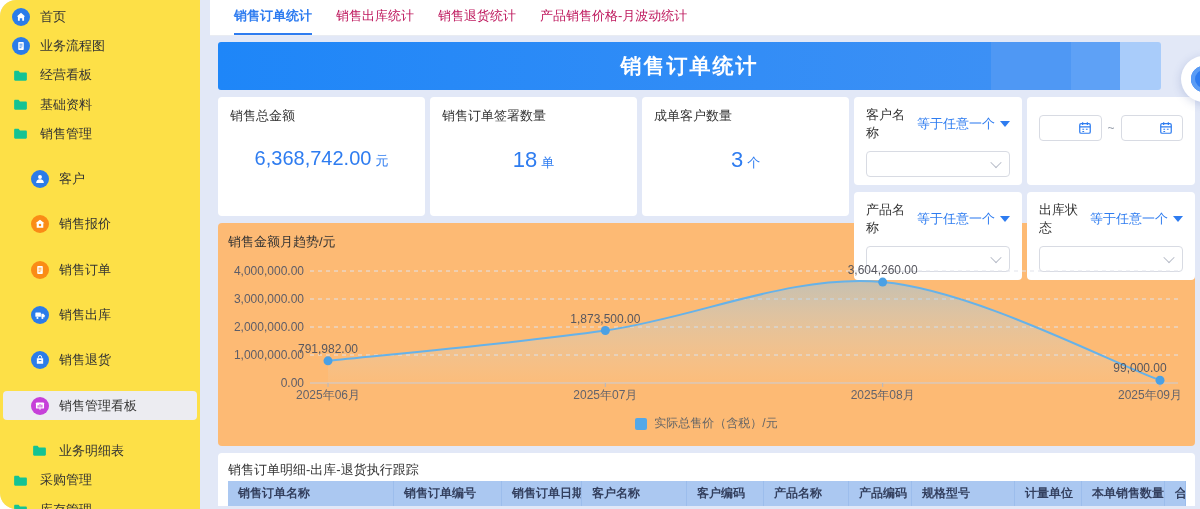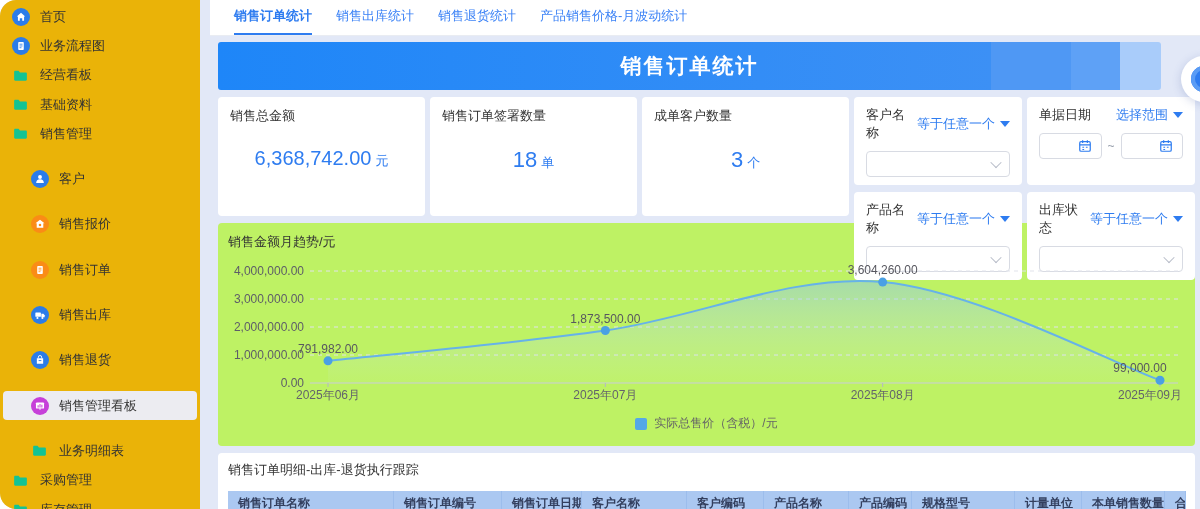--- a/index.html
+++ b/index.html
@@ -2,38 +2,38 @@
 <html><head>
 <meta charset="utf-8">
 <style>
   * { box-sizing: border-box; margin: 0; padding: 0; }
   html,body { width:1200px; height:509px; background:#fff; overflow:hidden;
     font-family:"Liberation Sans","DejaVu Sans",sans-serif; }
   .app { position:relative; display:flex; width:1200px; height:509px;
     background:#e2e8f7; border-radius:16px 0 0 16px; overflow:hidden; }
 
   
-  .sidebar { width:200px; background:#eab308; padding-top:2px; flex:none; }
+  .sidebar { width:200px; background:#fde047; padding-top:2px; flex:none; }
   .side-item { display:flex; align-items:center; height:29.3px; margin:0 3px;
     border-radius:4px; cursor:pointer; }
   .side-item.lvl0 { padding-left:9px; }
   .side-item.lvl1 { padding-left:28px;margin-top:16px; }
   .side-item.selected { background:#ececf1; }
   .icon-circle { width:18px; height:18px; border-radius:50%; flex:none;
     display:flex; align-items:center; justify-content:center; }
   .icon-circle svg { width:12px; height:12px; }
   .icon-folder { width:18px; height:18px; flex:none; display:flex; align-items:center; }
   .icon-folder svg { width:17px; height:15px; }
   .side-label { margin-left:10px; font-size:13px; color:#333; white-space:nowrap; }
 
   
   .main { flex:1; margin-left:10px; display:flex; flex-direction:column; min-width:0; }
   .tabbar { background:#fff; height:36px; flex:none; display:flex; align-items:flex-end;
     padding-left:12px; border-bottom:1px solid #e9ecf2; }
-  .tab { margin:0 12px; font-size:13px; color:#3b82f6; height:35px; line-height:31px;
+  .tab { margin:0 12px; font-size:13px; color:#be185d; height:35px; line-height:31px;
     cursor:pointer; white-space:nowrap; border-bottom:2px solid transparent; }
   .tab.active { color:#2e7cf0; font-weight:bold; border-bottom-color:#2e7cf0; }
 
   .content { position:relative; flex:1; padding:6px 5px 0 8px; overflow:hidden; }
 
   .banner { width:943px; height:48px; border-radius:3px; margin-bottom:7px;
     display:flex; align-items:center; justify-content:center;
     background:linear-gradient(90deg,#1e86f8 0%,#3c90f5 82%,#4f98f4 82%,#4f98f4 90.5%,
       #5ea1f6 90.5%,#5ea1f6 95.6%,#a9ccfa 95.6%,#a9ccfa 100%); }
   .banner-title { color:#fff; font-size:21px; font-weight:bold; letter-spacing:2px; }
@@ -65,30 +65,30 @@
     border-right:5px solid transparent; border-top:6px solid #2e7cf0; }
   .filter-body { margin-top:9px; display:flex; align-items:center; gap:6px; }
   .select-box,.date-box { flex:1; height:26px; border:1px solid #d8dbe3;
     border-radius:4px; background:#fff; display:flex; align-items:center;
     justify-content:flex-end; padding:0 9px; cursor:pointer; min-width:0; }
   .chev { width:8px; height:8px; border-right:1.5px solid #b7bcc8;
     border-bottom:1.5px solid #b7bcc8; transform:rotate(45deg) translate(-1px,-1px); }
   .cal svg { width:14px; height:14px; display:block; }
   .tilde { color:#98a0ad; font-size:12px; flex:none; }
 
-  .chart-card { background:#bef264; border-radius:4px; height:223px; margin-bottom:7px;
+  .chart-card { background:#fdba74; border-radius:4px; height:223px; margin-bottom:7px;
     padding:10px 10px 0; }
   .chart-title { font-size:13px; color:#333; margin-bottom:2px; }
   .legend { display:flex; align-items:center; justify-content:center; gap:7px;
     margin-top:6px; cursor:pointer; }
   .legend-swatch { width:12px; height:12px; border-radius:2px; background:#54a8e8; }
   .legend-label { font-size:12px; color:#666; }
 
   .table-card { background:#fff; border-radius:4px 4px 0 0; padding:8px 10px 0; }
-  .table-title { font-size:13px; color:#333; margin-bottom:12px; }
+  .table-title { font-size:13px; color:#333; margin-bottom:2px; }
   .thead { display:flex; height:25px; background:#abc8f1; }
   .th { display:flex; align-items:center; padding:0 10px; font-size:12px;
     font-weight:600; color:#333f5e; border-right:1px solid #9cbdec; flex:none;
     white-space:nowrap; overflow:hidden; }
 </style>
 </head>
 <body>
 
 <div class="app">
 
@@ -273,24 +273,20 @@
                 <span class="filter-label">客户名称</span>
                 <span class="filter-op">等于任意一个<span class="caret"></span></span>
               </div>
               <div class="filter-body">
                 <div class="select-box">
                   <span class="chev"></span>
                 </div>
               </div>
             </div>
             <div class="filter-card">
-              <div class="filter-head">
-                <span class="filter-label">单据日期</span>
-                <span class="filter-op">选择范围<span class="caret"></span></span>
-              </div>
               <div class="filter-body">
                 <div class="date-box">
                   <span class="cal">
                     <svg viewBox="0 0 16 16" fill="none" stroke="#2e7cf0" stroke-width="1.4">
                       <rect x="2" y="3" width="12" height="11" rx="1.5"></rect>
                       <path d="M2 6.8h12M5.3 1.4v3.2M10.7 1.4v3.2"></path>
                       <path d="M5 9.5h2M9 9.5h2M5 12h2" stroke-width="1.2"></path>
                     </svg>
                   </span>
                 </div>

